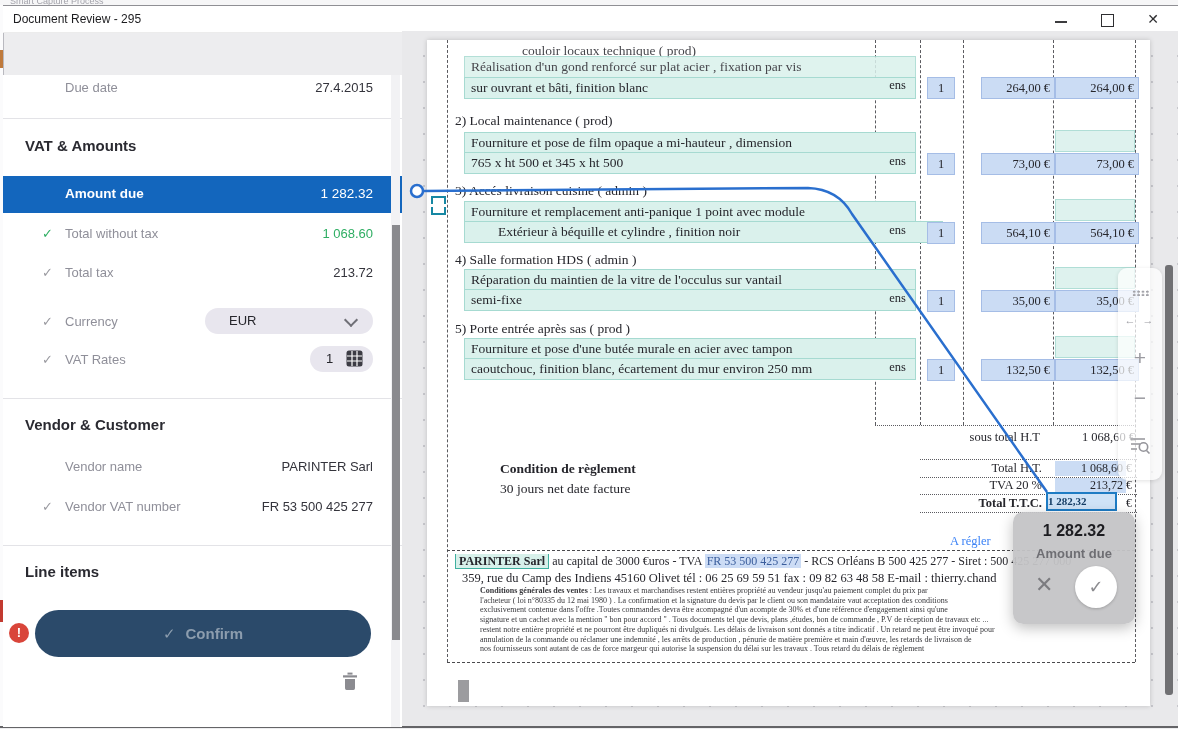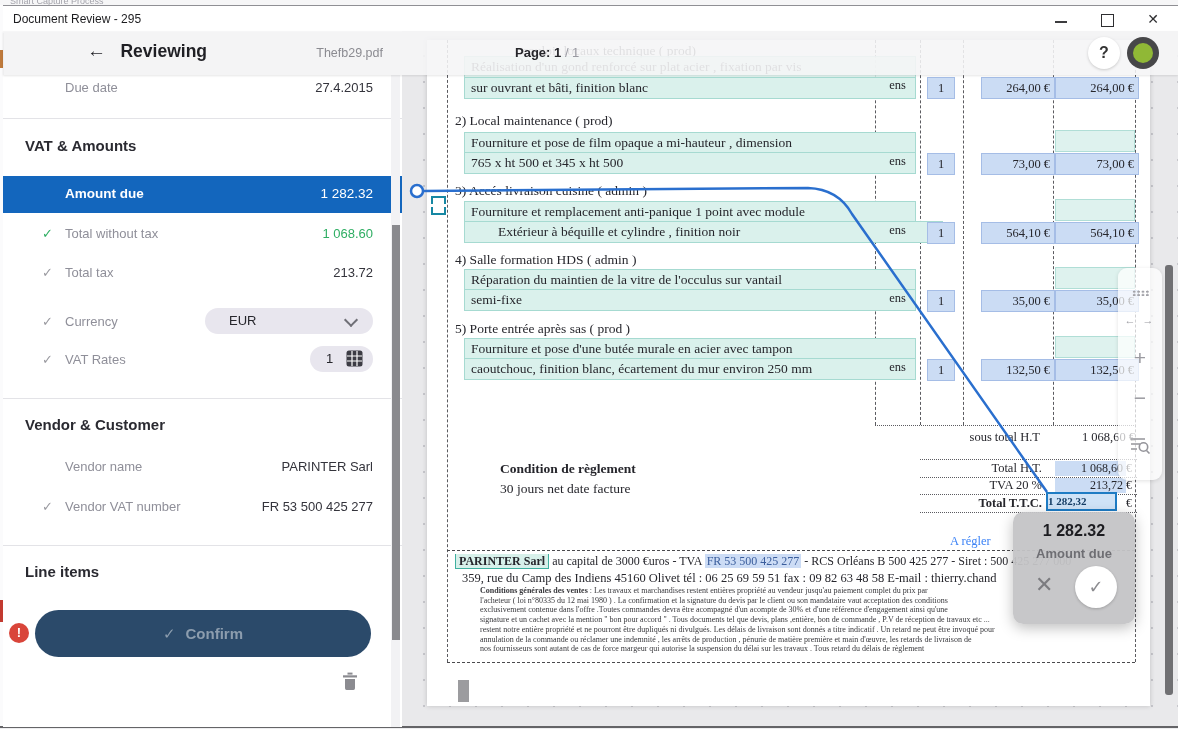--- a/index.html
+++ b/index.html
@@ -217,21 +217,21 @@
 
     <div class="hdashdot" style="left:20px;top:510px;width:688px;"></div>
     <div class="foot1">
       <span class="company">PARINTER Sarl</span><span> au capital de 3000 €uros - TVA </span><span class="tva">FR 53 500 425 277</span><span> - RCS Orléans B 500 425 277 - Siret : 500 425 277 000</span>
     </div>
     <div class="foot2">359, rue du Camp des Indiens   45160 Olivet    tél : 06 25 69 59 51    fax : 09 82 63 48 58    E-mail : thierry.chand</div>
     <div class="fineprint">
       <div><b>Conditions générales des ventes</b><span> : Les travaux et marchandises restent entières propriété au vendeur jusqu'au paiement complet  du prix par</span></div>
       <div>l'acheteur ( loi n°80335 du 12 mai 1980 ) . La confirmation et la signature du devis par le client ou son mandataire vaut acceptation des conditions</div>
       <div>exclusivement contenue  dans l'offre .Toutes commandes devra être acompagné d'un acompte de 30% et d'une référence d'engagement ainsi qu'une</div>
-      <div>signature et un cachet avec la mention " bon pour accord " . Tous documents tel que devis, plans ,entière, bon de commande , P.V de réception de travaux etc ...</div>
+      <div>signature et un cachet avec la mention " bon pour accord " . Tous documents tel que devis, plans ,études, bon de commande , P.V de réception de travaux etc ...</div>
       <div>restent notre entière propriété et ne pourront être dupliqués ni divulgués. Les délais de livraison sont donnés a titre indicatif . Un retard ne peut être invoqué pour</div>
       <div>annulation de la commande ou réclamer une indemnité , les arrêts de production , pénurie de matière première et main d'œuvre, les retards de livraison de</div>
       <div>nos fournisseurs sont autant de cas de force margeur qui autorise la suspension du délai sur les travaux . Tous retard du délais de règlement</div>
     </div>
     <div class="hdashdot" style="left:20px;top:622px;width:688px;"></div>
   </div>
 
   <svg class="annot" width="1178" height="729" viewBox="0 0 1178 729">
     <circle cx="417" cy="191" r="6" fill="#ffffff" stroke="#2a6fce" stroke-width="2.5"></circle>
     <path d="M 423.5 191 L 808 188 Q 838 189 852 214 L 1047 492" fill="none" stroke="#2a6fce" stroke-width="2.5"></path>
@@ -258,34 +258,20 @@
   <div class="abs popup">
     <div class="pval">1 282.32</div>
     <div class="plabel">Amount due</div>
     <div class="px">✕</div>
     <div class="pcheck">✓</div>
   </div>
 
   <div class="abs doc-thumb"></div>
   <div class="abs frag"></div>
 
-  <div class="abs header">
-    <div class="backbtn">
-      <span class="backarrow">←</span>
-      <span class="backtitle">Reviewing</span>
-    </div>
-    <div class="filename">Thefb29.pdf</div>
-    <div class="pageind">
-      <b>Page:</b>&nbsp;<b>1</b><span class="dim"> / </span><span class="dim">1</span>
-    </div>
-    <div class="helpbtn">?</div>
-    <div class="avatar">
-        <div class="inner"></div>
-      </div>
-  </div>
 
   <div class="abs sidebar">
     <div class="sb-label" style="left:62px;top:5px;">Due date</div>
     <div class="sb-value" style="top:5px;">27.4.2015</div>
     <div class="divider" style="top:43px;"></div>
 
     <div class="section-title" style="top:62px;">VAT &amp; Amounts</div>
 
     <div class="selrow">
       <div class="lbl">Amount due</div>

